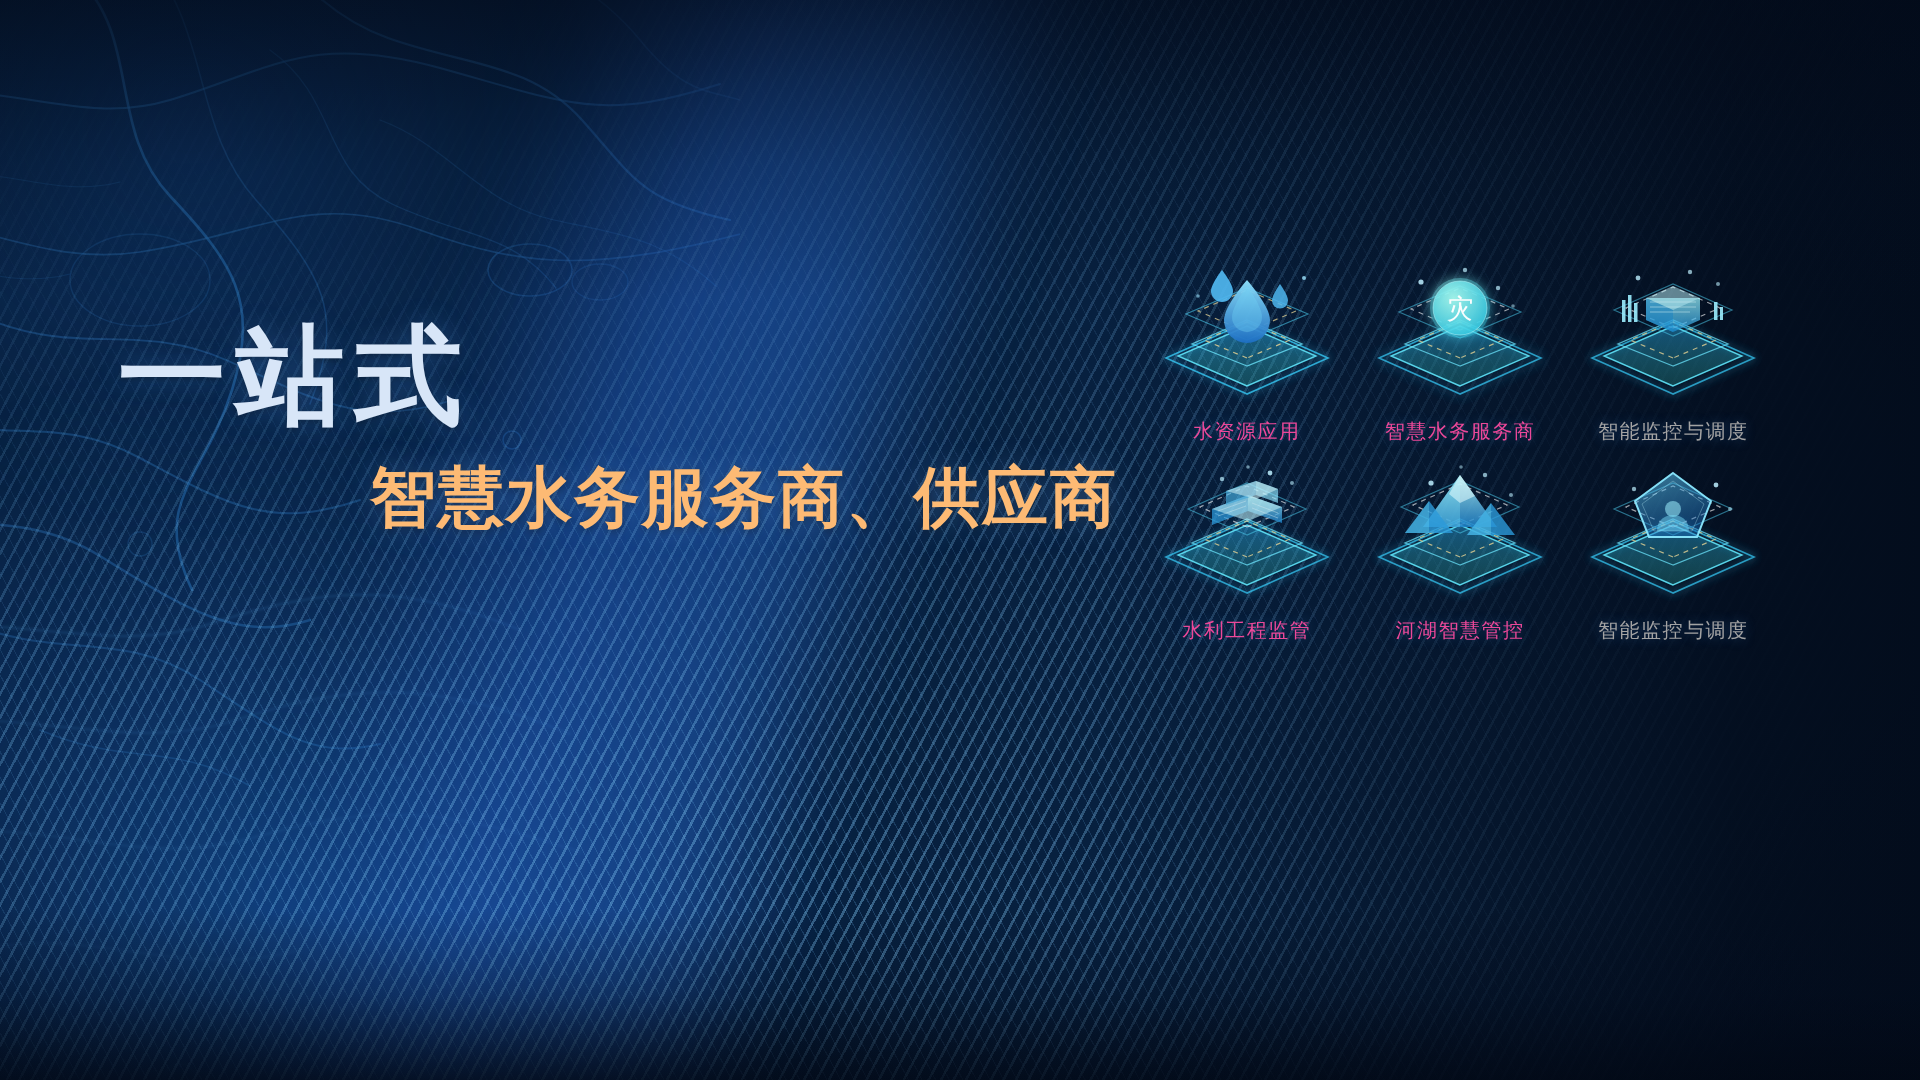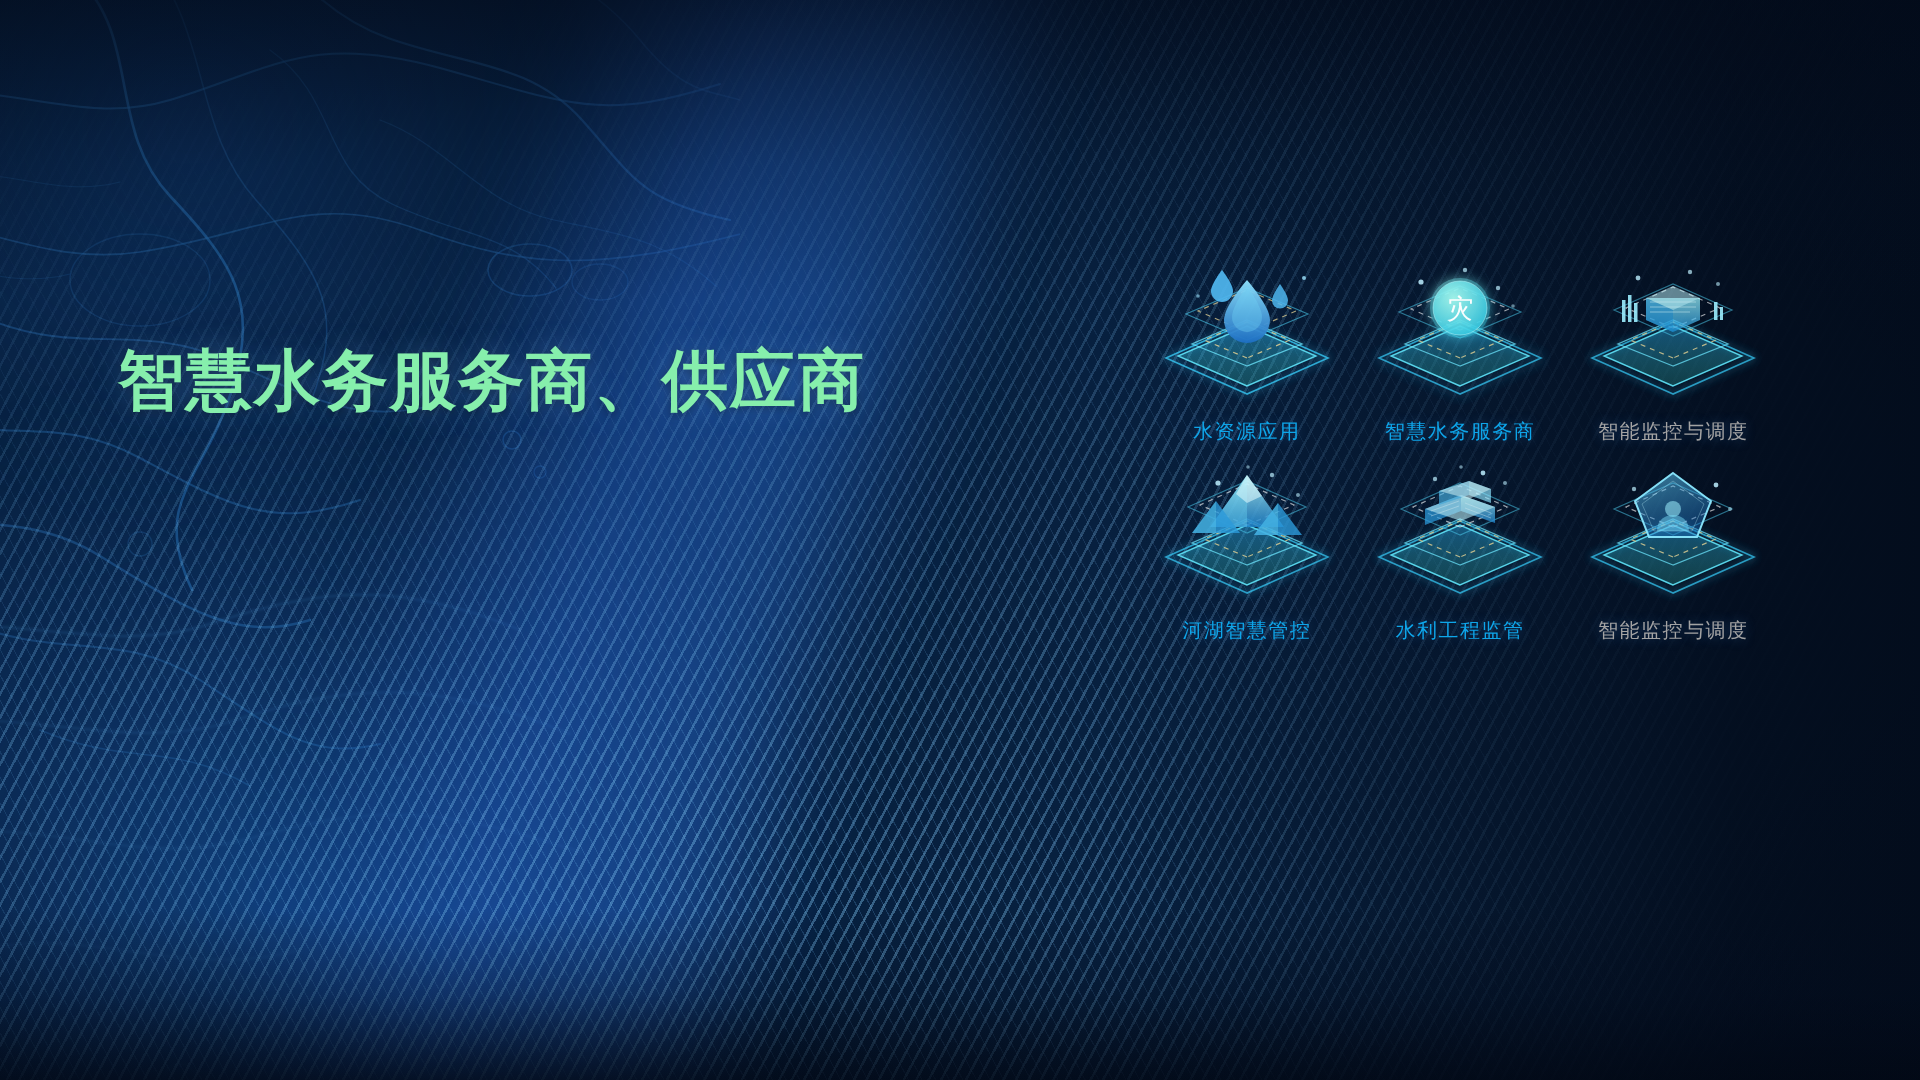--- a/index.html
+++ b/index.html
@@ -86,33 +86,34 @@
   .copy{position:absolute;left:118px;top:318px;width:1000px;}
   .headline{
     font-size:108px;line-height:1.08;font-weight:700;letter-spacing:10px;
     color:#d8e6f8;
     text-shadow:0 0 26px rgba(90,160,245,.30), 0 2px 6px rgba(0,0,0,.35);
     white-space:nowrap;
   }
   .subhead{
     margin-top:26px;
     font-size:66px;line-height:1.12;font-weight:700;letter-spacing:2px;
-    color:#86efac;
+    color:#fdba74;
     text-shadow:0 0 28px rgba(110,175,255,.34), 0 2px 8px rgba(0,0,0,.40);
     white-space:nowrap;
+    text-align:right;
   }
 
   
   .grid{position:absolute;left:1140px;top:262px;width:640px;
         display:grid;grid-template-columns:repeat(3,1fr);
         row-gap:16px;column-gap:0px;}
   .cell{display:flex;flex-direction:column;align-items:center;}
   .iconwrap{position:relative;width:190px;height:150px;}
   .iconwrap svg{position:absolute;left:0;top:0;overflow:visible;}
-  .cap{margin-top:6px;font-size:20px;letter-spacing:1.5px;color:#0ea5e9;
+  .cap{margin-top:6px;font-size:20px;letter-spacing:1.5px;color:#ec4899;
        text-shadow:0 0 12px rgba(60,120,200,.40);white-space:nowrap;}
   .cell:nth-child(3) .cap,.cell:nth-child(6) .cap{color:#a3a3a3;}
 </style>
 </head>
 <body>
 
 <div class="stage">
 
   <div class="bg-base"></div>
   <div class="glow-bl"></div>
@@ -167,20 +168,21 @@
   <div class="mesh mesh-mask-a"></div>
   <div class="mesh mesh-mask-b"></div>
   <div class="mesh mesh-mask-c"></div>
 
   <div class="bg-rightdark"></div>
   <div class="bg-topdark"></div>
   <div class="bg-botdark"></div>
   <div class="vignette"></div>
 
   <div class="copy">
+    <div class="headline">一站式</div>
     <div class="subhead">智慧水务服务商、供应商</div>
   </div>
 
   <div class="grid">
 
     <div class="cell">
       <div class="iconwrap">
         <svg width="190" height="150" viewBox="0 0 190 150">
           <defs>
             <linearGradient id="plat1" x1="0" y1="0" x2="0" y2="1">
@@ -316,20 +318,68 @@
           <circle cx="140" cy="22" r="2" fill="#bdefff" opacity=".6"></circle>
         </svg>
       </div>
       <div class="cap">智能监控与调度</div>
     </div>
 
     <div class="cell">
       <div class="iconwrap">
         <svg width="190" height="150" viewBox="0 0 190 150">
           <defs>
+            <linearGradient id="plat4" x1="0" y1="0" x2="0" y2="1">
+              <stop offset="0" stop-color="#2aa7e8" stop-opacity=".72"></stop>
+              <stop offset="1" stop-color="#3fe0cf" stop-opacity=".36"></stop>
+            </linearGradient>
+            <linearGradient id="bld4" x1="0" y1="0" x2="0" y2="1">
+              <stop offset="0" stop-color="#a9f7ff"></stop>
+                <stop offset="1" stop-color="#1f84cd"></stop>
+            </linearGradient>
+            <filter id="gl4" x="-60%" y="-60%" width="220%" height="220%">
+              <feGaussianBlur stdDeviation="4" result="b"></feGaussianBlur>
+                <feMerge>
+                  <feMergeNode in="b"></feMergeNode>
+                  <feMergeNode in="SourceGraphic"></feMergeNode>
+                </feMerge>
+            </filter>
+          </defs>
+          <g filter="url(#gl4)" opacity=".92">
+            <path d="M95 132 L14 96 L95 60 L176 96 Z" fill="none" stroke="#36c8f5" stroke-width="1.6" opacity=".8"></path>
+          </g>
+          <path d="M95 124 L26 94 L95 64 L164 94 Z" fill="url(#plat4)" opacity=".60"></path>
+          <path d="M95 124 L26 94 L95 64 L164 94 Z" fill="none" stroke="#5fe3f8" stroke-width="1.4" opacity=".9"></path>
+          <path d="M95 104 L40 82 L95 58 L150 82 Z" fill="none" stroke="#6ee8ff" stroke-width="1.3" opacity=".72"></path>
+          <path d="M95 96 L52 78 L95 60 L138 78 Z" fill="none" stroke="#e0cf92" stroke-width="1.2" stroke-dasharray="5 5" opacity=".8"></path>
+          <path d="M95 74 L36 48 L95 22 L154 48 Z" fill="none" stroke="#4fd4f5" stroke-width="1.2" opacity=".5"></path>
+          <path d="M95 66 L48 46 L95 25 L142 46 Z" fill="none" stroke="#ffffff" stroke-width="1.2" stroke-dasharray="5 5" opacity=".6"></path>
+
+          <g opacity=".93">
+            <path d="M60 64 L60 48 L96 34 L96 50 Z" fill="#2a97d8" opacity=".80"></path>
+            <path d="M96 50 L96 34 L130 46 L130 62 Z" fill="url(#bld4)" opacity=".82"></path>
+            <path d="M60 48 L96 34 L130 46 L96 60 Z" fill="#c3f7ff" opacity=".60"></path>
+            <path d="M74 44 L74 30 L104 20 L104 34 Z" fill="#49b2e4" opacity=".70"></path>
+            <path d="M104 34 L104 20 L126 28 L126 42 Z" fill="#8fe6ff" opacity=".70"></path>
+            <path d="M74 30 L104 20 L126 28 L104 38 Z" fill="#d4faff" opacity=".58"></path>
+            <path d="M66 50 L94 40 M66 55 L94 45 M100 42 L126 52 M100 47 L126 57" stroke="#e6fcff" stroke-width=".9" opacity=".45"></path>
+          </g>
+          <circle cx="118" cy="12" r="2.4" fill="#bdefff" opacity=".85"></circle>
+          <circle cx="70" cy="18" r="2.2" fill="#bdefff" opacity=".7"></circle>
+          <circle cx="140" cy="22" r="2" fill="#bdefff" opacity=".6"></circle>
+          <circle cx="96" cy="6" r="1.8" fill="#bdefff" opacity=".55"></circle>
+        </svg>
+      </div>
+      <div class="cap">水利工程监管</div>
+    </div>
+
+    <div class="cell">
+      <div class="iconwrap">
+        <svg width="190" height="150" viewBox="0 0 190 150">
+          <defs>
             <linearGradient id="plat5" x1="0" y1="0" x2="0" y2="1">
               <stop offset="0" stop-color="#2aa7e8" stop-opacity=".72"></stop>
               <stop offset="1" stop-color="#3fe0cf" stop-opacity=".36"></stop>
             </linearGradient>
             <linearGradient id="mtn5" x1="0" y1="0" x2="0" y2="1">
               <stop offset="0" stop-color="#b6fbff"></stop>
                 <stop offset="1" stop-color="#1b7fc7"></stop>
             </linearGradient>
             <filter id="gl5" x="-60%" y="-60%" width="220%" height="220%">
               <feGaussianBlur stdDeviation="4" result="b"></feGaussianBlur>
@@ -363,68 +413,20 @@
           <circle cx="96" cy="6" r="1.8" fill="#bdefff" opacity=".5"></circle>
         </svg>
       </div>
       <div class="cap">河湖智慧管控</div>
     </div>
 
     <div class="cell">
       <div class="iconwrap">
         <svg width="190" height="150" viewBox="0 0 190 150">
           <defs>
-            <linearGradient id="plat4" x1="0" y1="0" x2="0" y2="1">
-              <stop offset="0" stop-color="#2aa7e8" stop-opacity=".72"></stop>
-              <stop offset="1" stop-color="#3fe0cf" stop-opacity=".36"></stop>
-            </linearGradient>
-            <linearGradient id="bld4" x1="0" y1="0" x2="0" y2="1">
-              <stop offset="0" stop-color="#a9f7ff"></stop>
-                <stop offset="1" stop-color="#1f84cd"></stop>
-            </linearGradient>
-            <filter id="gl4" x="-60%" y="-60%" width="220%" height="220%">
-              <feGaussianBlur stdDeviation="4" result="b"></feGaussianBlur>
-                <feMerge>
-                  <feMergeNode in="b"></feMergeNode>
-                  <feMergeNode in="SourceGraphic"></feMergeNode>
-                </feMerge>
-            </filter>
-          </defs>
-          <g filter="url(#gl4)" opacity=".92">
-            <path d="M95 132 L14 96 L95 60 L176 96 Z" fill="none" stroke="#36c8f5" stroke-width="1.6" opacity=".8"></path>
-          </g>
-          <path d="M95 124 L26 94 L95 64 L164 94 Z" fill="url(#plat4)" opacity=".60"></path>
-          <path d="M95 124 L26 94 L95 64 L164 94 Z" fill="none" stroke="#5fe3f8" stroke-width="1.4" opacity=".9"></path>
-          <path d="M95 104 L40 82 L95 58 L150 82 Z" fill="none" stroke="#6ee8ff" stroke-width="1.3" opacity=".72"></path>
-          <path d="M95 96 L52 78 L95 60 L138 78 Z" fill="none" stroke="#e0cf92" stroke-width="1.2" stroke-dasharray="5 5" opacity=".8"></path>
-          <path d="M95 74 L36 48 L95 22 L154 48 Z" fill="none" stroke="#4fd4f5" stroke-width="1.2" opacity=".5"></path>
-          <path d="M95 66 L48 46 L95 25 L142 46 Z" fill="none" stroke="#ffffff" stroke-width="1.2" stroke-dasharray="5 5" opacity=".6"></path>
-
-          <g opacity=".93">
-            <path d="M60 64 L60 48 L96 34 L96 50 Z" fill="#2a97d8" opacity=".80"></path>
-            <path d="M96 50 L96 34 L130 46 L130 62 Z" fill="url(#bld4)" opacity=".82"></path>
-            <path d="M60 48 L96 34 L130 46 L96 60 Z" fill="#c3f7ff" opacity=".60"></path>
-            <path d="M74 44 L74 30 L104 20 L104 34 Z" fill="#49b2e4" opacity=".70"></path>
-            <path d="M104 34 L104 20 L126 28 L126 42 Z" fill="#8fe6ff" opacity=".70"></path>
-            <path d="M74 30 L104 20 L126 28 L104 38 Z" fill="#d4faff" opacity=".58"></path>
-            <path d="M66 50 L94 40 M66 55 L94 45 M100 42 L126 52 M100 47 L126 57" stroke="#e6fcff" stroke-width=".9" opacity=".45"></path>
-          </g>
-          <circle cx="118" cy="12" r="2.4" fill="#bdefff" opacity=".85"></circle>
-          <circle cx="70" cy="18" r="2.2" fill="#bdefff" opacity=".7"></circle>
-          <circle cx="140" cy="22" r="2" fill="#bdefff" opacity=".6"></circle>
-          <circle cx="96" cy="6" r="1.8" fill="#bdefff" opacity=".55"></circle>
-        </svg>
-      </div>
-      <div class="cap">水利工程监管</div>
-    </div>
-
-    <div class="cell">
-      <div class="iconwrap">
-        <svg width="190" height="150" viewBox="0 0 190 150">
-          <defs>
             <linearGradient id="plat6" x1="0" y1="0" x2="0" y2="1">
               <stop offset="0" stop-color="#2aa7e8" stop-opacity=".72"></stop>
               <stop offset="1" stop-color="#3fe0cf" stop-opacity=".36"></stop>
             </linearGradient>
             <linearGradient id="shd6" x1="0" y1="0" x2="0.4" y2="1">
               <stop offset="0" stop-color="#69d9ff" stop-opacity=".55"></stop>
               <stop offset="1" stop-color="#1666b4" stop-opacity=".45"></stop>
             </linearGradient>
             <filter id="gl6" x="-60%" y="-60%" width="220%" height="220%">
               <feGaussianBlur stdDeviation="4" result="b"></feGaussianBlur>

